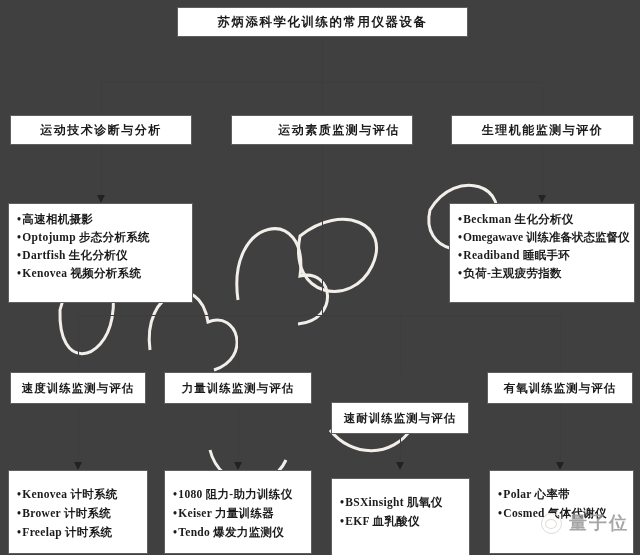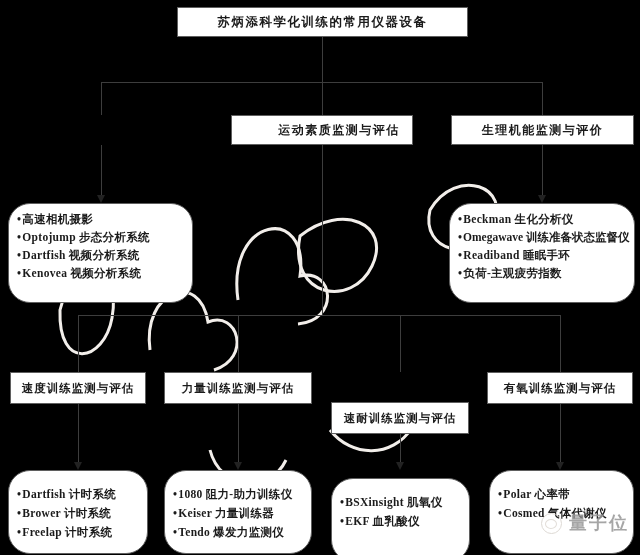--- a/index.html
+++ b/index.html
@@ -1,25 +1,25 @@
 <!DOCTYPE html>
 <html><head>
 <meta charset="utf-8">
 <style>
   html,body{margin:0;padding:0;background:#ffffff;}
-  .canvas{position:relative;width:640px;height:555px;background:#000000;overflow:hidden;
+  .canvas{position:relative;width:640px;height:555px;background:#404040;overflow:hidden;
           font-family:"Liberation Serif","DejaVu Serif",serif;color:#1b1b1b;}
   .doodle{position:absolute;left:0;top:0;z-index:0;}
   .box{position:absolute;background:#ffffff;border:1px solid #5f5f5f;box-sizing:border-box;z-index:2;}
   .hdr{display:flex;align-items:center;justify-content:center;text-align:center;
        font-weight:700;letter-spacing:1.5px;}
   .title{font-size:12.5px;}
   .lvl2{font-size:12px;}
   .lvl3{font-size:11.5px;letter-spacing:1px;}
-  .list{padding:6px 4px 12px 8px;border-radius:22px;}
+  .list{padding:6px 4px 12px 8px;}
   .list .li{font-size:11.5px;font-weight:700;line-height:18px;white-space:nowrap;letter-spacing:0.3px;}
   .list .li::before{content:"\2022";margin-right:1px;}
   .blist{padding-top:14px;}
   .blist .li{line-height:19px;}
   .vline,.hline{position:absolute;background:#3d3d3d;z-index:1;}
   .vline{width:1px;}
   .hline{height:1px;}
   .arrowhead{position:absolute;width:0;height:0;z-index:1;
              border-left:4px solid transparent;border-right:4px solid transparent;
              border-top:8px solid #222;}
@@ -72,31 +72,34 @@
   <div class="arrowhead" style="left:234px;top:462px;"></div>
   <div class="vline" style="left:400px;top:404px;height:58px;"></div>
   <div class="arrowhead" style="left:396px;top:462px;"></div>
   <div class="vline" style="left:560px;top:404px;height:58px;"></div>
   <div class="arrowhead" style="left:556px;top:462px;"></div>
 
   <div class="box hdr title" style="left:177px;top:7px;width:291px;height:30px;">
     <span>苏炳添科学化训练的常用仪器设备</span>
   </div>
 
+  <div class="box hdr lvl2" style="left:10px;top:115px;width:182px;height:30px;">
+    <span>运动技术诊断与分析</span>
+  </div>
   <div class="box hdr lvl2" style="left:231px;top:115px;width:182px;height:30px;padding-left:34px;">
     <span>运动素质监测与评估</span>
   </div>
   <div class="box hdr lvl2" style="left:451px;top:115px;width:183px;height:30px;">
     <span>生理机能监测与评价</span>
   </div>
 
   <div class="box list" style="left:8px;top:203px;width:185px;height:100px;">
     <div class="li">高速相机摄影</div>
     <div class="li">Optojump 步态分析系统</div>
-    <div class="li">Dartfish 视频分析系统</div>
+    <div class="li">Dartfish 生化分析仪</div>
     <div class="li">Kenovea 视频分析系统</div>
   </div>
 
   <div class="box list" style="left:449px;top:203px;width:186px;height:100px;">
     <div class="li">Beckman 生化分析仪</div>
     <div class="li" style="letter-spacing:0;">Omegawave 训练准备状态监督仪</div>
     <div class="li">Readiband 睡眠手环</div>
     <div class="li">负荷-主观疲劳指数</div>
   </div>
 
@@ -107,21 +110,21 @@
     <span>力量训练监测与评估</span>
   </div>
   <div class="box hdr lvl3" style="left:331px;top:372px;width:138px;height:32px;margin-top:30px;">
     <span>速耐训练监测与评估</span>
   </div>
   <div class="box hdr lvl3" style="left:487px;top:372px;width:146px;height:32px;">
     <span>有氧训练监测与评估</span>
   </div>
 
   <div class="box list blist" style="left:8px;top:470px;width:140px;height:84px;">
-    <div class="li">Dartfish 计时系统</div>
+    <div class="li">Kenovea 计时系统</div>
     <div class="li">Brower 计时系统</div>
     <div class="li">Freelap 计时系统</div>
   </div>
 
   <div class="box list blist" style="left:164px;top:470px;width:148px;height:84px;">
     <div class="li">1080 阻力-助力训练仪</div>
     <div class="li">Keiser 力量训练器</div>
     <div class="li">Tendo 爆发力监测仪</div>
   </div>
 

